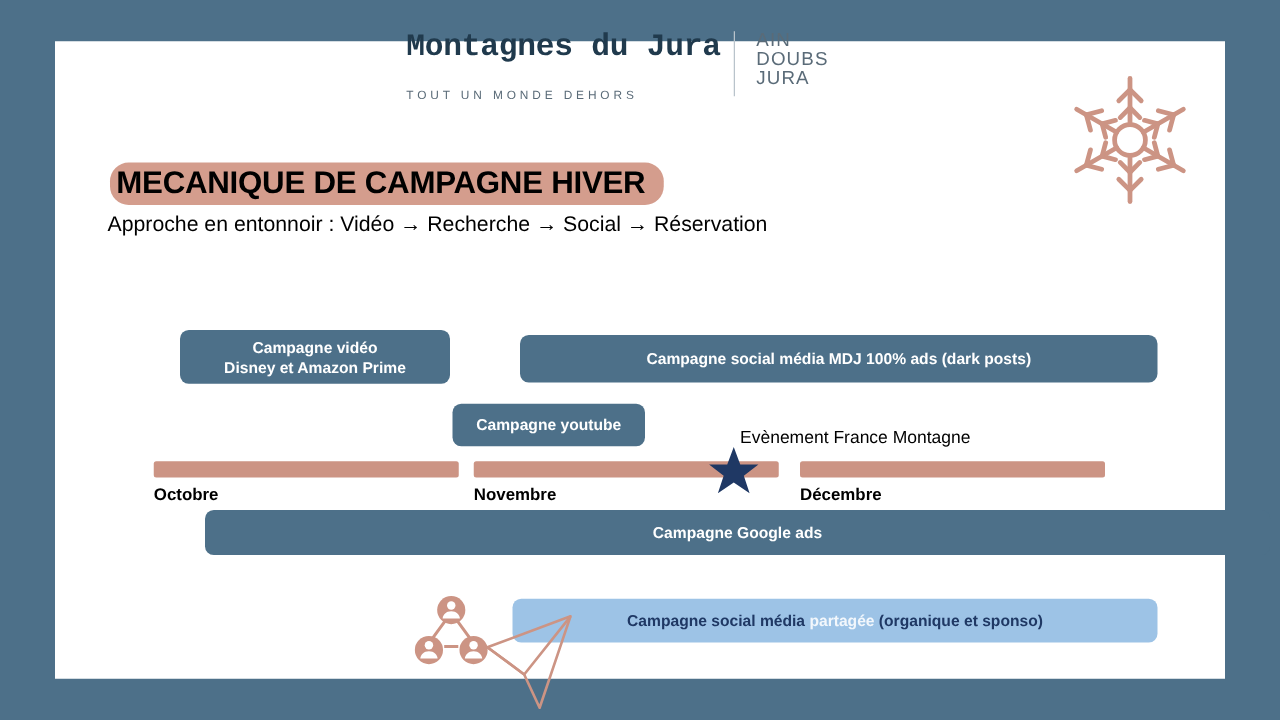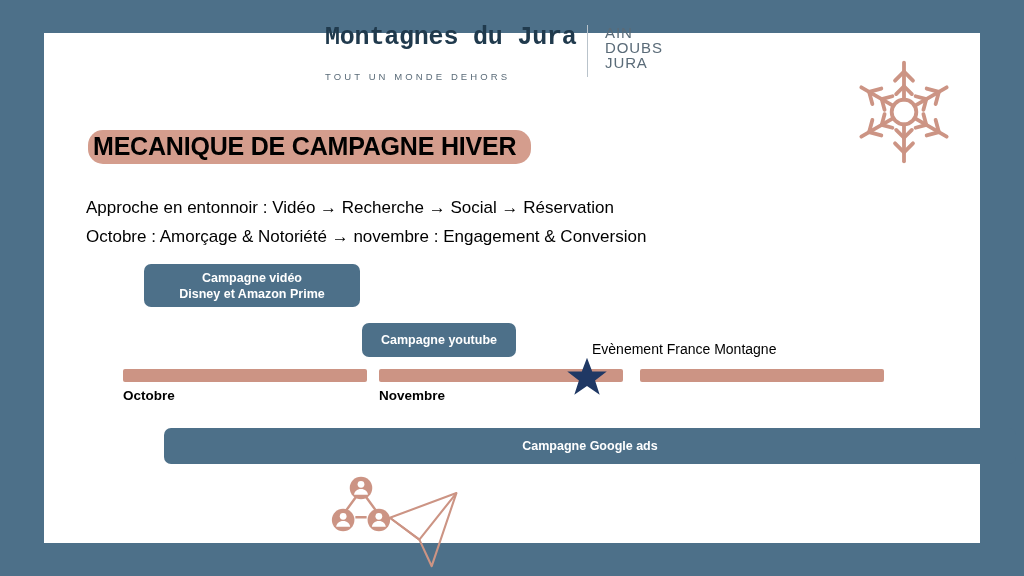--- a/index.html
+++ b/index.html
@@ -100,21 +100,20 @@
     letter-spacing: -0.2px;
     white-space: nowrap;
     border-radius: 15px;
   }
   .subtitle {
     position: absolute;
     left: 86px;
     font-size: 17px;
     color: #000000;
     white-space: nowrap;
-    margin-top: 28px;
   }
   .subtitle-1 { top: 170px; }
   .subtitle-2 { top: 199px; }
 
   
   .box {
     position: absolute;
     border-radius: 7px;
     background: #4d7089;
     color: #ffffff;
@@ -123,21 +122,21 @@
     display: flex;
     align-items: center;
     justify-content: center;
     text-align: center;
     line-height: 16px;
     box-sizing: border-box;
   }
   .box-video   { left: 144px; top: 264px; width: 216px; height: 43px; }
   .box-social  { left: 416px; top: 268px; width: 510px; height: 38px; }
   .box-youtube { left: 362px; top: 323px; width: 154px; height: 34px; text-align: center; }
-  .box-google  { left: 164px; top: 428px; width: 852px; height: 36px; }
+  .box-google  { left: 164px; top: 408px; width: 852px; height: 36px; }
   .box-shared {
     left: 410px; top: 479px; width: 516px; height: 35px;
     background: #9dc3e6;
     color: #1f3864;
   }
   .hl-light { color: #f2f7fc; }
 
   
   .tl-bar {
     position: absolute;
@@ -256,45 +255,53 @@
           <line x1="50" y1="14" x2="58" y2="22"></line>
           <line x1="50" y1="27" x2="43" y2="34"></line>
           <line x1="50" y1="27" x2="57" y2="34"></line>
         </g>
       </g>
     </svg>
   </div>
 
   <div class="title-banner">MECANIQUE DE CAMPAGNE HIVER</div>
   <div class="subtitle subtitle-1">Approche en entonnoir : Vidéo → Recherche → Social → Réservation</div>
-  <div class="subtitle subtitle-2">Octobre : Amorçage &amp; Notoriété → novembre : Engagement &amp; Conversion</div>
 
   <div class="box box-video">
     <div>
       <div>Campagne vidéo</div>
       <div>Disney et Amazon Prime</div>
     </div>
   </div>
 
+  <div class="box box-social">
+    <span>Campagne social média MDJ 100% ads (dark posts)</span>
+  </div>
 
   <div class="box box-youtube">
     <span>Campagne youtube</span>
   </div>
 
   <div class="box box-google">
     <span>Campagne Google ads</span>
   </div>
 
+  <div class="box box-shared">
+    <span>
+      <span>Campagne social média </span><span class="hl-light">partagée</span><span> (organique et sponso)</span>
+    </span>
+  </div>
 
   <div class="tl-bar tl-oct"></div>
   <div class="tl-bar tl-nov"></div>
   <div class="tl-bar tl-dec"></div>
 
   <div class="tl-label tl-label-oct">Octobre</div>
   <div class="tl-label tl-label-nov">Novembre</div>
+  <div class="tl-label tl-label-dec">Décembre</div>
 
   <div class="star">
     <svg viewBox="0 0 50 50" width="44" height="42">
       <polygon points="25,2 31.2,18.5 48.5,18.5 34.6,29.2 40.1,46 25,35.8 9.9,46 15.4,29.2 1.5,18.5 18.8,18.5" fill="#1f3864"></polygon>
     </svg>
   </div>
   <div class="event-label">Evènement France Montagne</div>
 
   <div class="share-icon">
     <svg viewBox="0 0 70 66" width="66" height="62">

